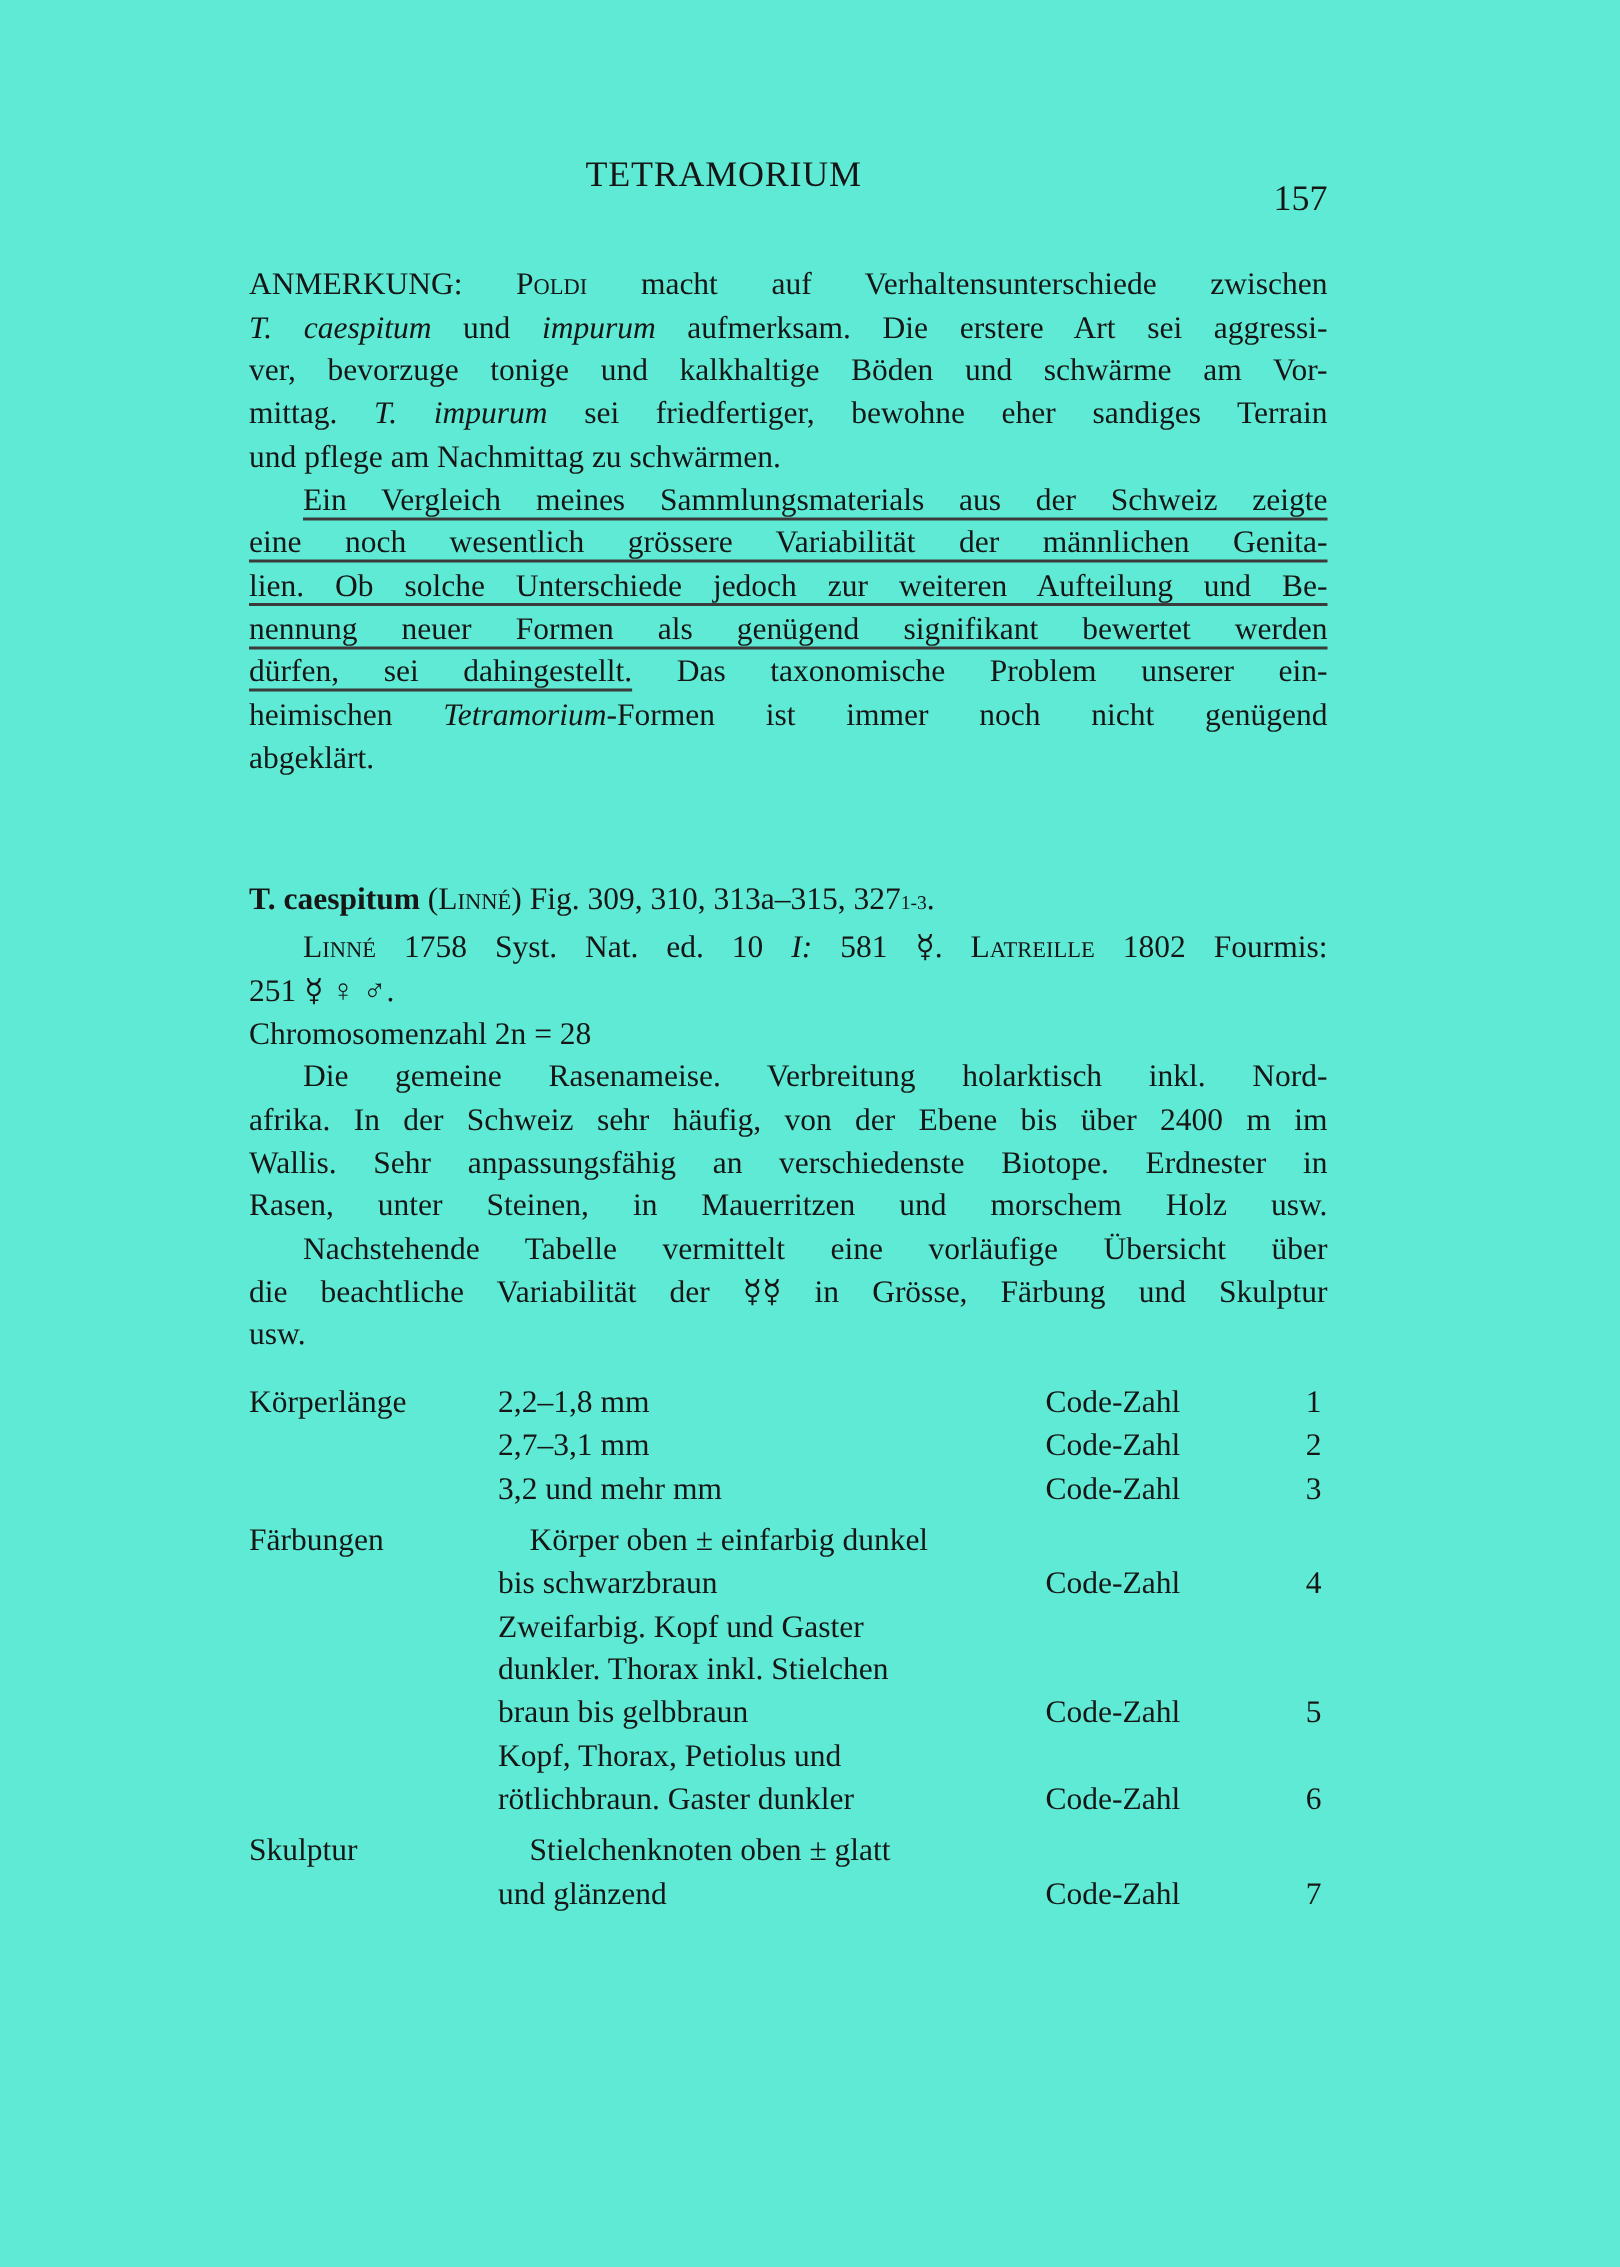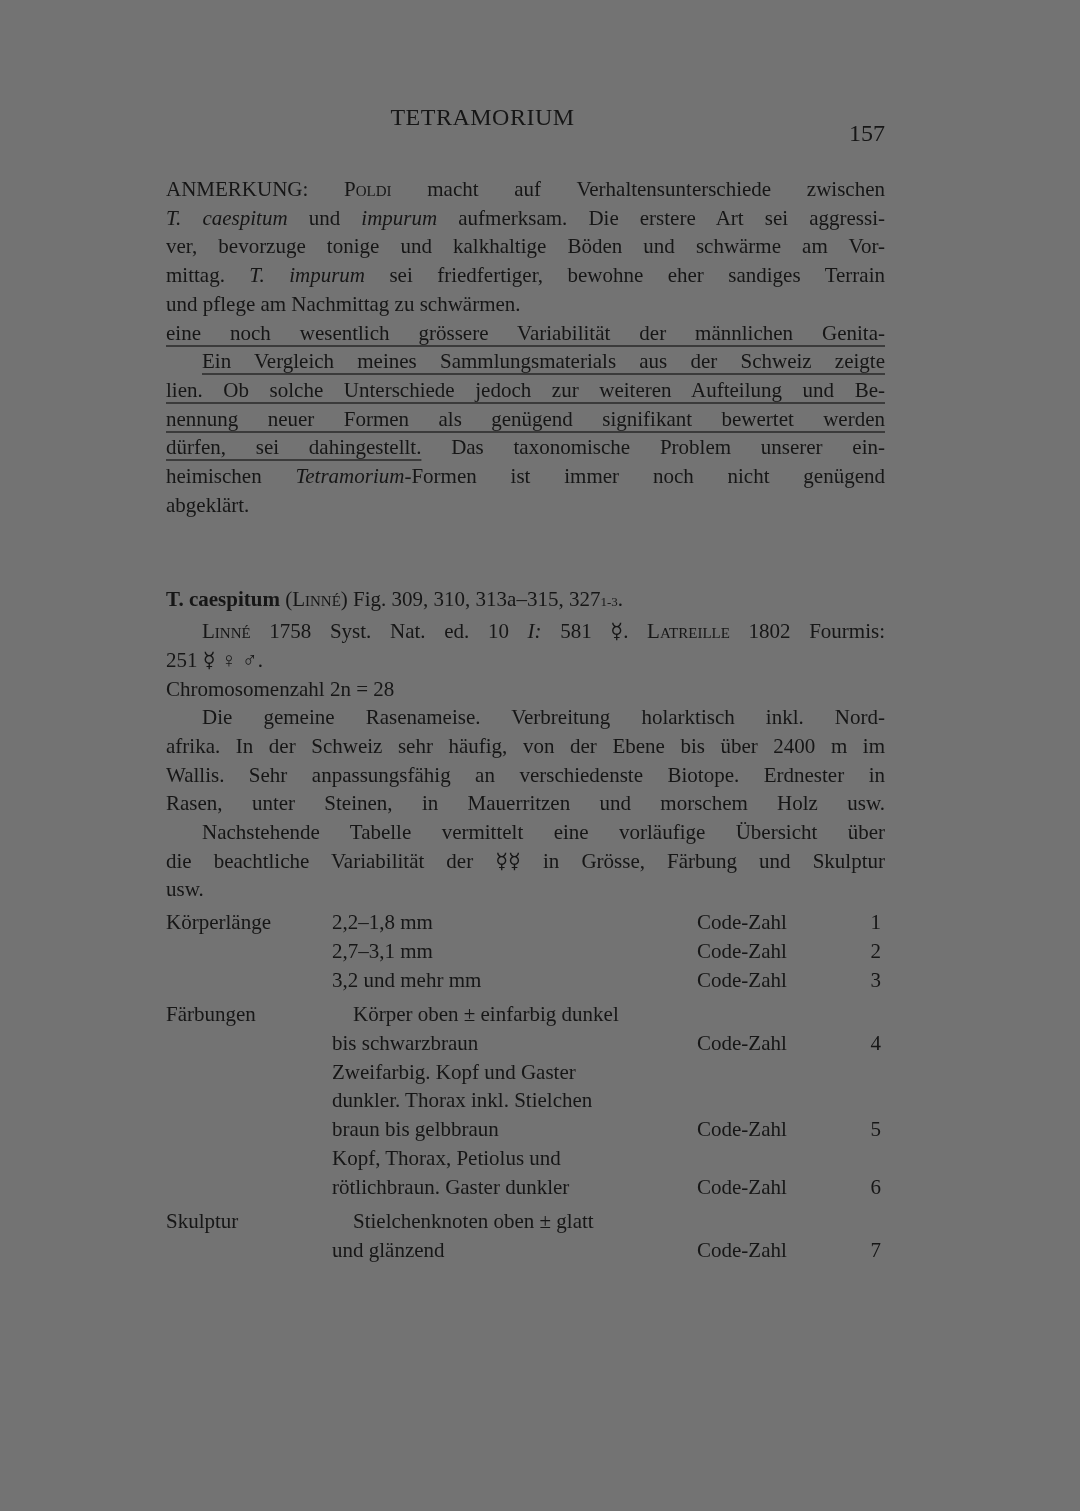--- a/index.html
+++ b/index.html
@@ -1,20 +1,20 @@
 <!DOCTYPE html>
 <html><head>
 <meta charset="utf-8">
 <style>
   html,body{margin:0;padding:0;}
   body{background:#e9e9e7;}
   .page{
     position:relative;
     width:1080px;height:1511px;
-    background:#737373;
+    background:#5eead4;
     color:#161616;
     font-family:"Liberation Serif","DejaVu Serif",serif;
     overflow:hidden;
   }
   .running-header{
     position:absolute;top:103px;left:166px;width:719px;height:29px;
     font-size:24px;line-height:29px;
   }
   .header-title{
     position:absolute;left:0;right:86px;text-align:center;
@@ -36,21 +36,21 @@
   .bd{font-weight:bold;}
   .sc{font-variant-caps:small-caps;}
   .ul{
     text-decoration:underline;
     text-decoration-thickness:2px;
     text-underline-offset:5px;
     text-decoration-color:#3b3b3b;
     text-decoration-skip-ink:none;
   }
   .sb{font-size:0.62em;}
-  .code-table{margin-top:4px;}
+  .code-table{margin-top:16px;}
   .trow{display:flex;line-height:28.7px;}
   .trow.tgap{margin-top:6px;gap:31px;}
   .c-label{width:166px;}
   .c-desc{width:365px;}
   .c-code{width:131px;}
   .c-num{flex:1;text-align:right;padding-right:4px;}
 </style>
 </head>
 <body>
 
@@ -63,22 +63,22 @@
 
   <div class="flow">
     <div class="block">
         <div class="line"><span>ANMERKUNG: </span><span class="sc">Poldi</span><span> macht auf Verhaltensunterschiede zwischen</span></div>
         <div class="line"><span class="it">T. caespitum</span><span> und </span><span class="it">impurum</span><span> aufmerksam. Die erstere Art sei aggressi-</span></div>
         <div class="line"><span>ver, bevorzuge tonige und kalkhaltige Böden und schwärme am Vor-</span></div>
         <div class="line"><span>mittag. </span><span class="it">T. impurum</span><span> sei friedfertiger, bewohne eher sandiges Terrain</span></div>
         <div class="line noj"><span>und pflege am Nachmittag zu schwärmen.</span></div>
       </div>
     <div class="block">
+        <div class="line indent"><span class="ul">Ein Vergleich meines Sammlungsmaterials aus der Schweiz zeigte</span></div>
         <div class="line"><span class="ul">eine noch wesentlich grössere Variabilität der männlichen Genita-</span></div>
-        <div class="line indent"><span class="ul">Ein Vergleich meines Sammlungsmaterials aus der Schweiz zeigte</span></div>
         <div class="line"><span class="ul">lien. Ob solche Unterschiede jedoch zur weiteren Aufteilung und Be-</span></div>
         <div class="line"><span class="ul">nennung neuer Formen als genügend signifikant bewertet werden</span></div>
         <div class="line"><span class="ul">dürfen, sei dahingestellt.</span><span> Das taxonomische Problem unserer ein-</span></div>
         <div class="line"><span>heimischen </span><span class="it">Tetramorium</span><span>-Formen ist immer noch nicht genügend</span></div>
         <div class="line noj"><span>abgeklärt.</span></div>
       </div>
     <div class="block block-species">
         <div class="line noj"><span class="bd">T. caespitum</span><span> (</span><span class="sc">Linné</span><span>) Fig. 309, 310, 313a–315, 327</span><span class="sb">1-3</span><span>.</span></div>
         <div class="line indent"><span class="sc">Linné</span><span> 1758 Syst. Nat. ed. 10 </span><span class="it">I:</span><span> 581 ☿. </span><span class="sc">Latreille</span><span> 1802 Fourmis:</span></div>
         <div class="line noj"><span>251 ☿ ♀ ♂.</span></div>

